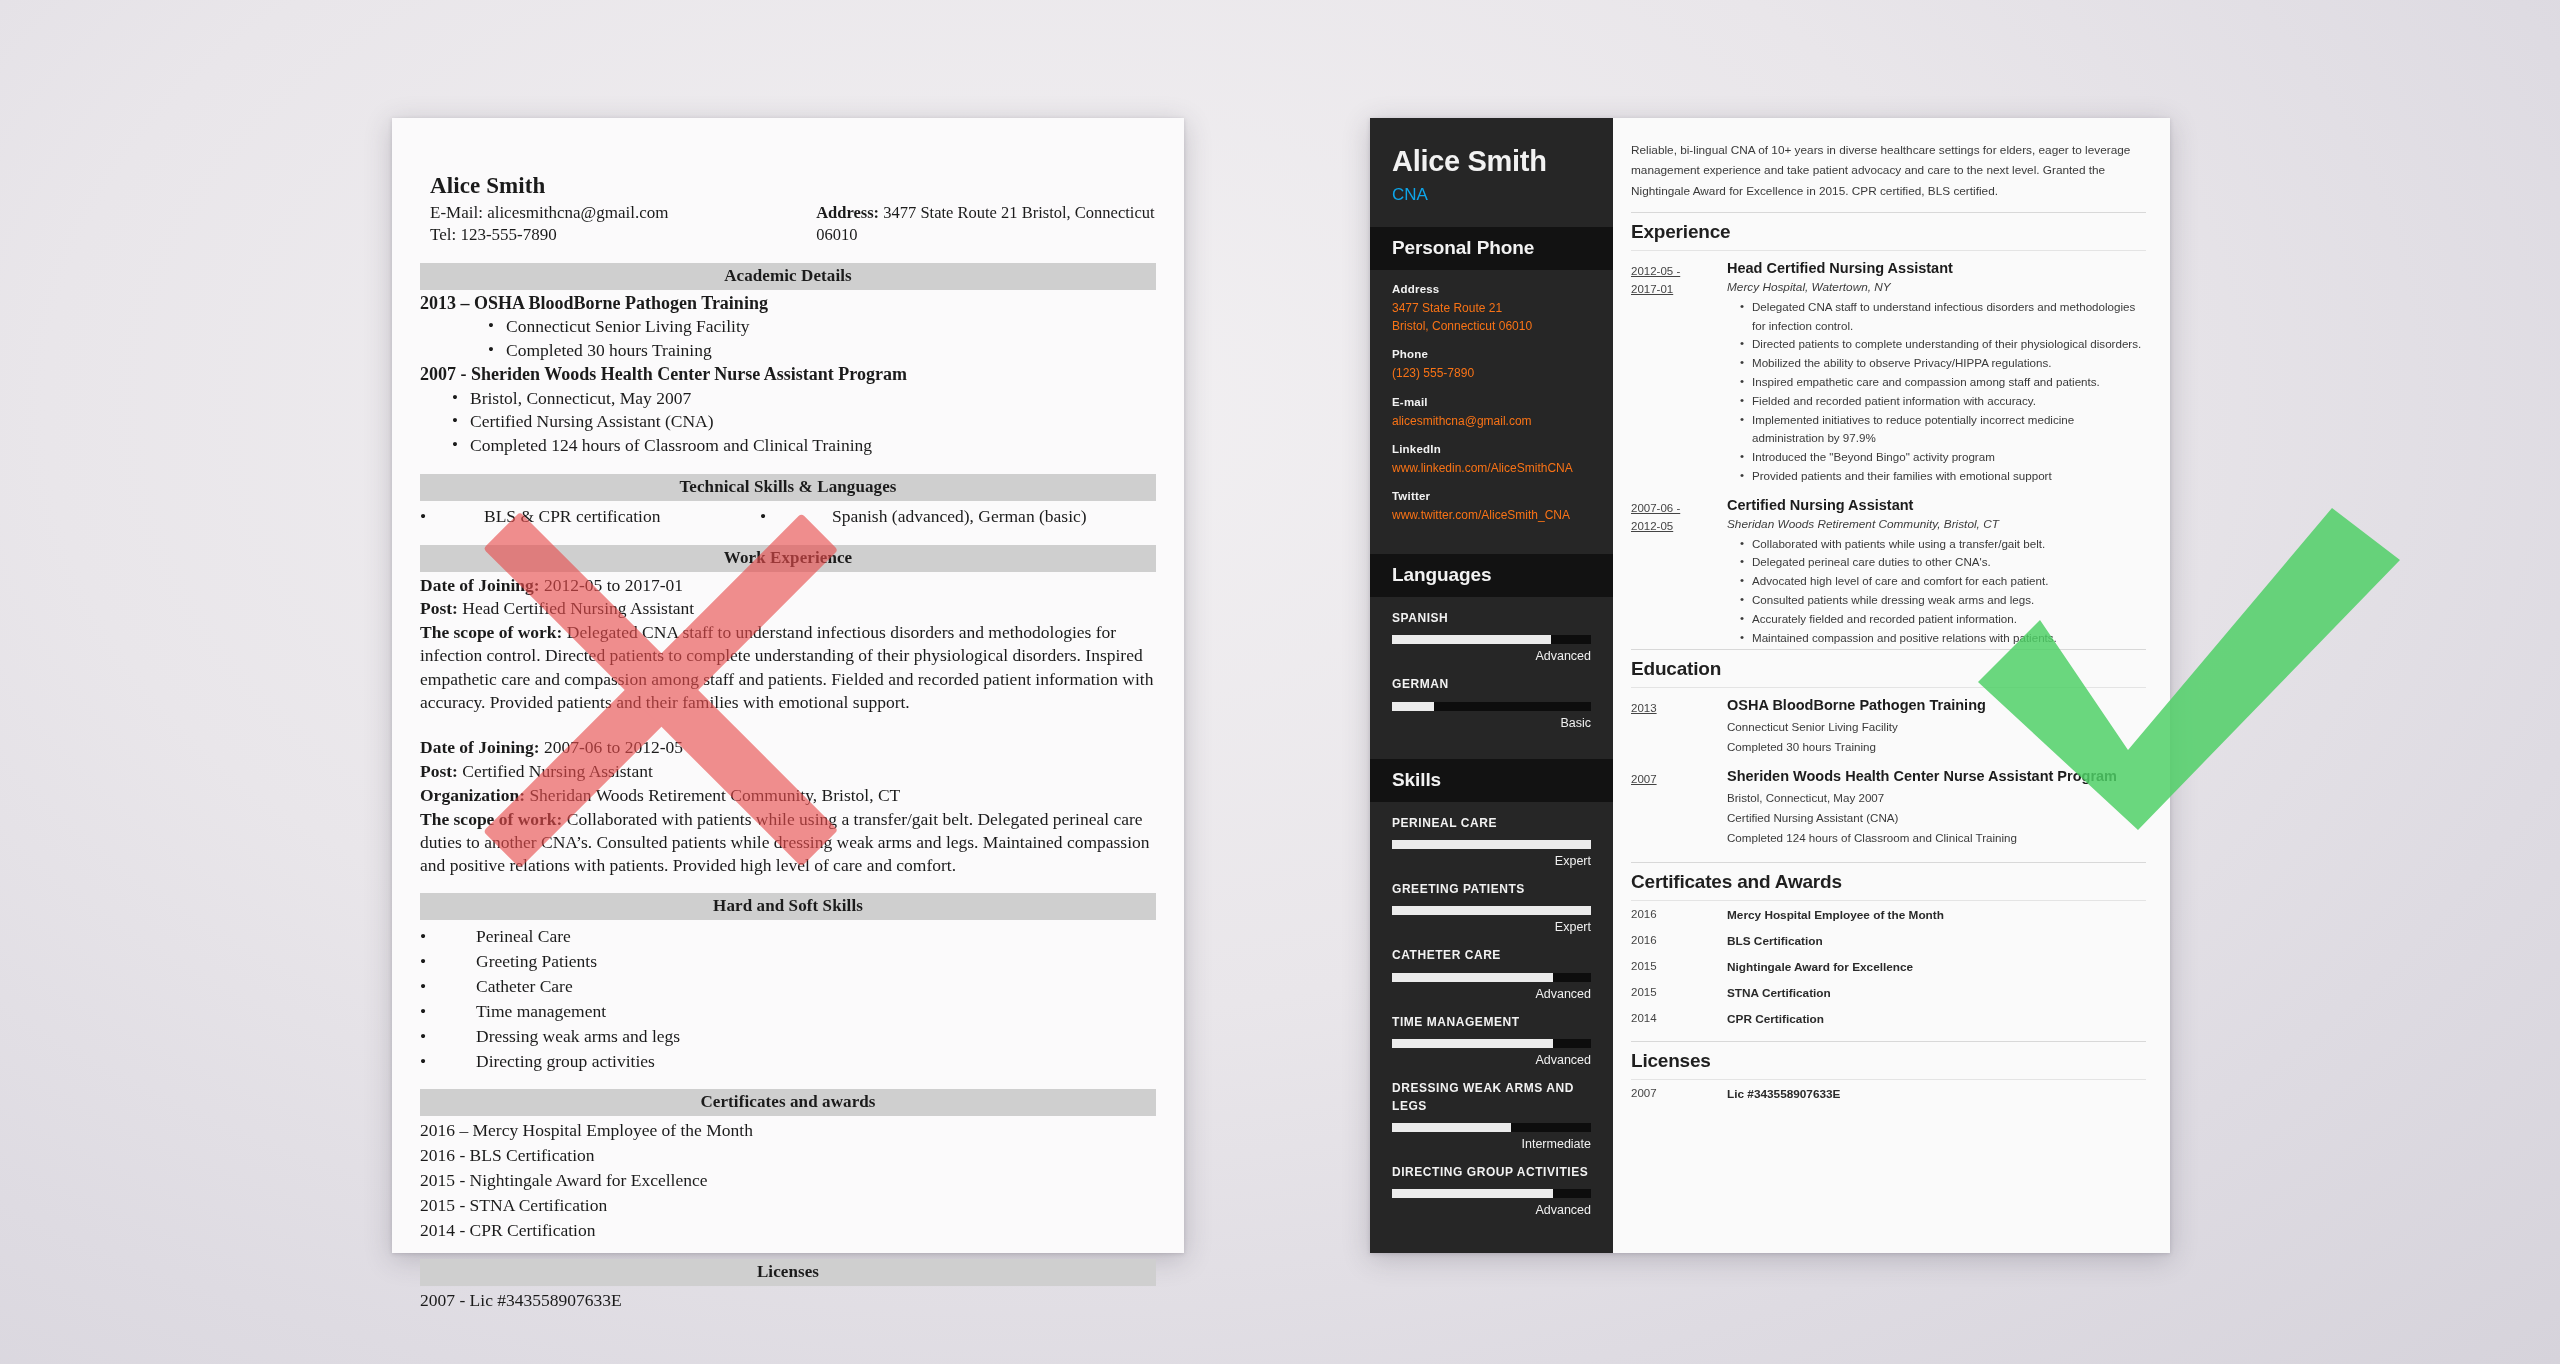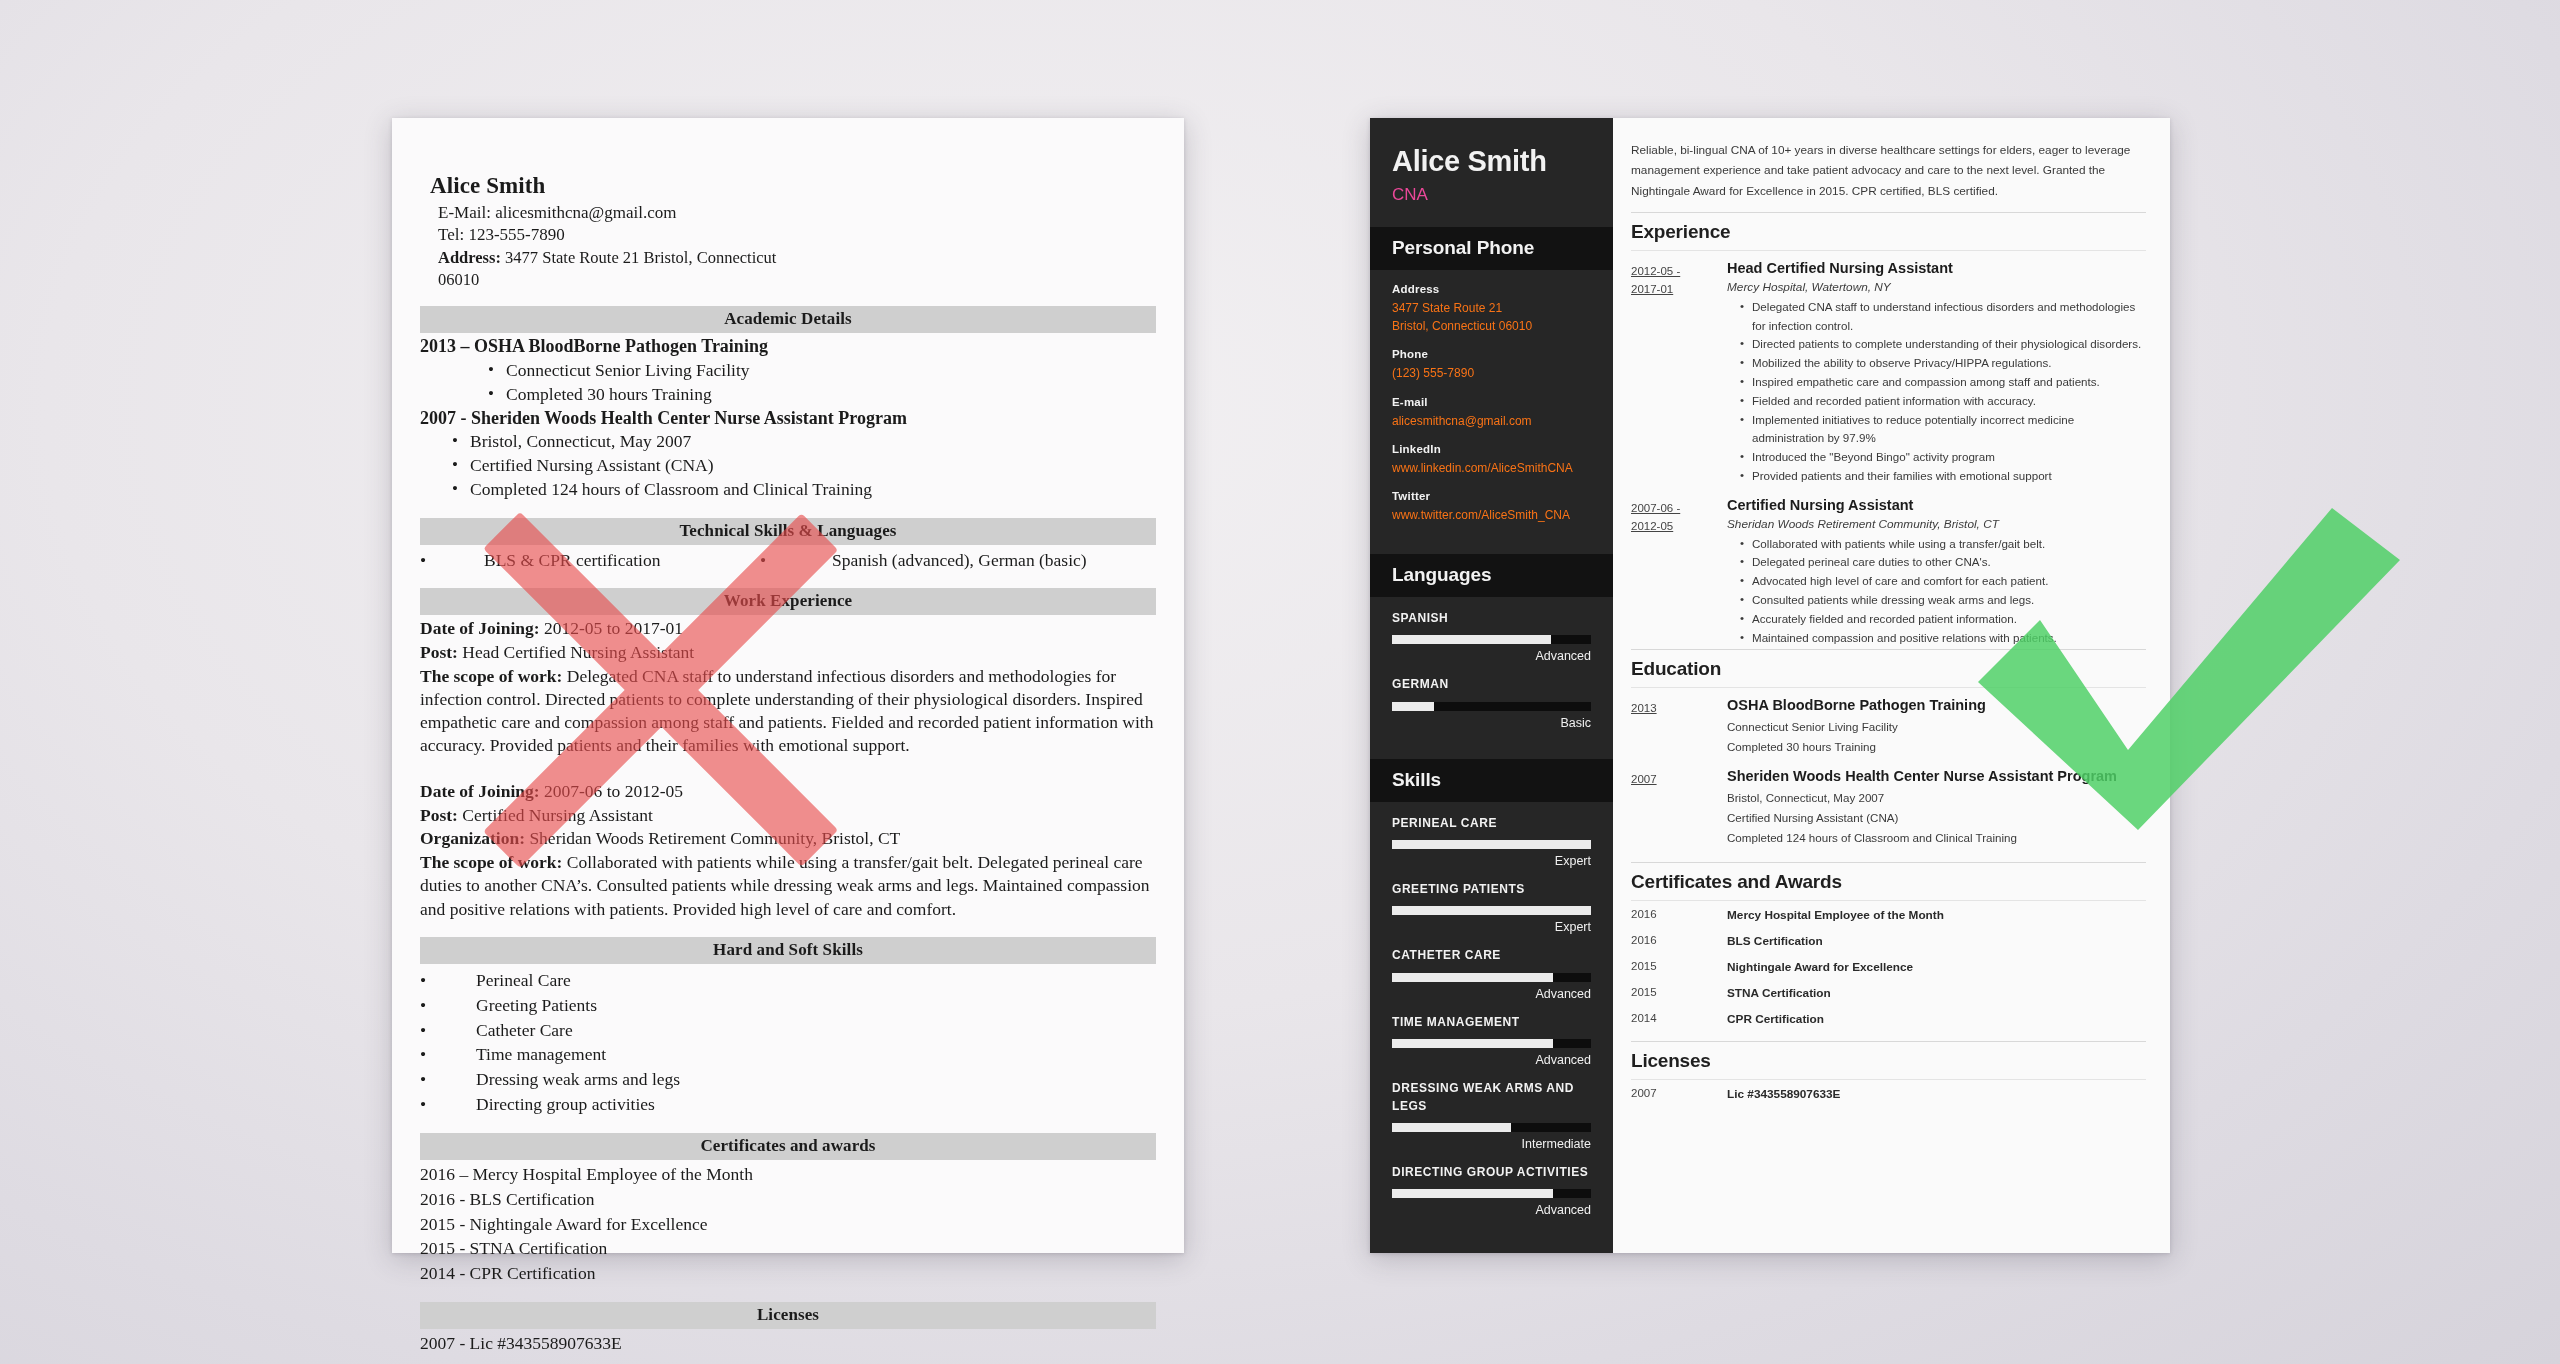--- a/index.html
+++ b/index.html
@@ -15,21 +15,21 @@
   #bad-resume{
     position:absolute;left:392px;top:118px;width:792px;height:1135px;
     background:#fbfafb;
     box-shadow:0 6px 26px rgba(60,55,70,.24), 0 1px 4px rgba(60,55,70,.18);
     font-family:"Liberation Serif", serif;
     color:#1b1b1b;
     box-sizing:border-box;
     padding:55px 28px 0 28px;
   }
   #bad-resume .bname{font-size:23px;font-weight:bold;letter-spacing:.1px;margin:0 0 3px 10px;}
-  .bhead-row{display:flex;margin-left:18px;flex-direction:column;}
+  .bhead-row{display:flex;margin-left:10px;}
   .bhead-left{width:392px;font-size:17px;line-height:1.32;}
   .bhead-right{font-size:16.5px;line-height:1.32;width:345px;}
   .bhead-right b{font-weight:bold;}
   .sec-bar{
     background:#cfcfcf;text-align:center;font-weight:bold;font-size:17px;
     padding:3px 0 4px;margin:16px 0 2px;letter-spacing:.1px;
   }
   .bline{font-size:18px;line-height:1.31;}
   .bline.bold{font-weight:bold;}
   .bsub{font-size:17.5px;line-height:1.36;}
@@ -54,21 +54,21 @@
 
   
   #good-resume{
     position:absolute;left:1370px;top:118px;width:800px;height:1135px;
     background:#fafafa;display:flex;
     box-shadow:0 6px 26px rgba(60,55,70,.24), 0 1px 4px rgba(60,55,70,.18);
     font-family:"Liberation Sans", sans-serif;
   }
   .gside{width:243px;background:#262626;color:#f2f2f2;flex:none;}
   .gside .gname{font-size:29px;font-weight:bold;letter-spacing:-.3px;padding:28px 0 0 22px;line-height:1.05;}
-  .gside .gtitle{font-size:17px;padding:9px 0 22px 22px;color:#ec4899;font-weight:normal;}
+  .gside .gtitle{font-size:17px;padding:9px 0 22px 22px;color:#0ea5e9;font-weight:normal;}
   .gsec{background:#121212;font-size:19px;font-weight:bold;padding:10px 0 11px 22px;letter-spacing:-.1px;}
   .gbody{padding:13px 22px 16px 22px;}
   .gfield{margin-bottom:13px;}
   .gfield .k{font-size:11.5px;font-weight:bold;letter-spacing:.2px;margin-bottom:5px;}
   .gfield .v{font-size:12px;line-height:1.45;color:#f97316;}
   .bar-item{margin-bottom:13px;}
   .bar-item .bl{font-size:12px;font-weight:bold;letter-spacing:.55px;margin-bottom:8px;line-height:1.45;}
   .bar-track{height:9px;background:#0d0d0d;width:100%;}
   .bar-fill{height:9px;background:#ebebeb;}
   .bar-level{font-size:12.5px;text-align:right;margin-top:5px;color:#f0f0f0;}

